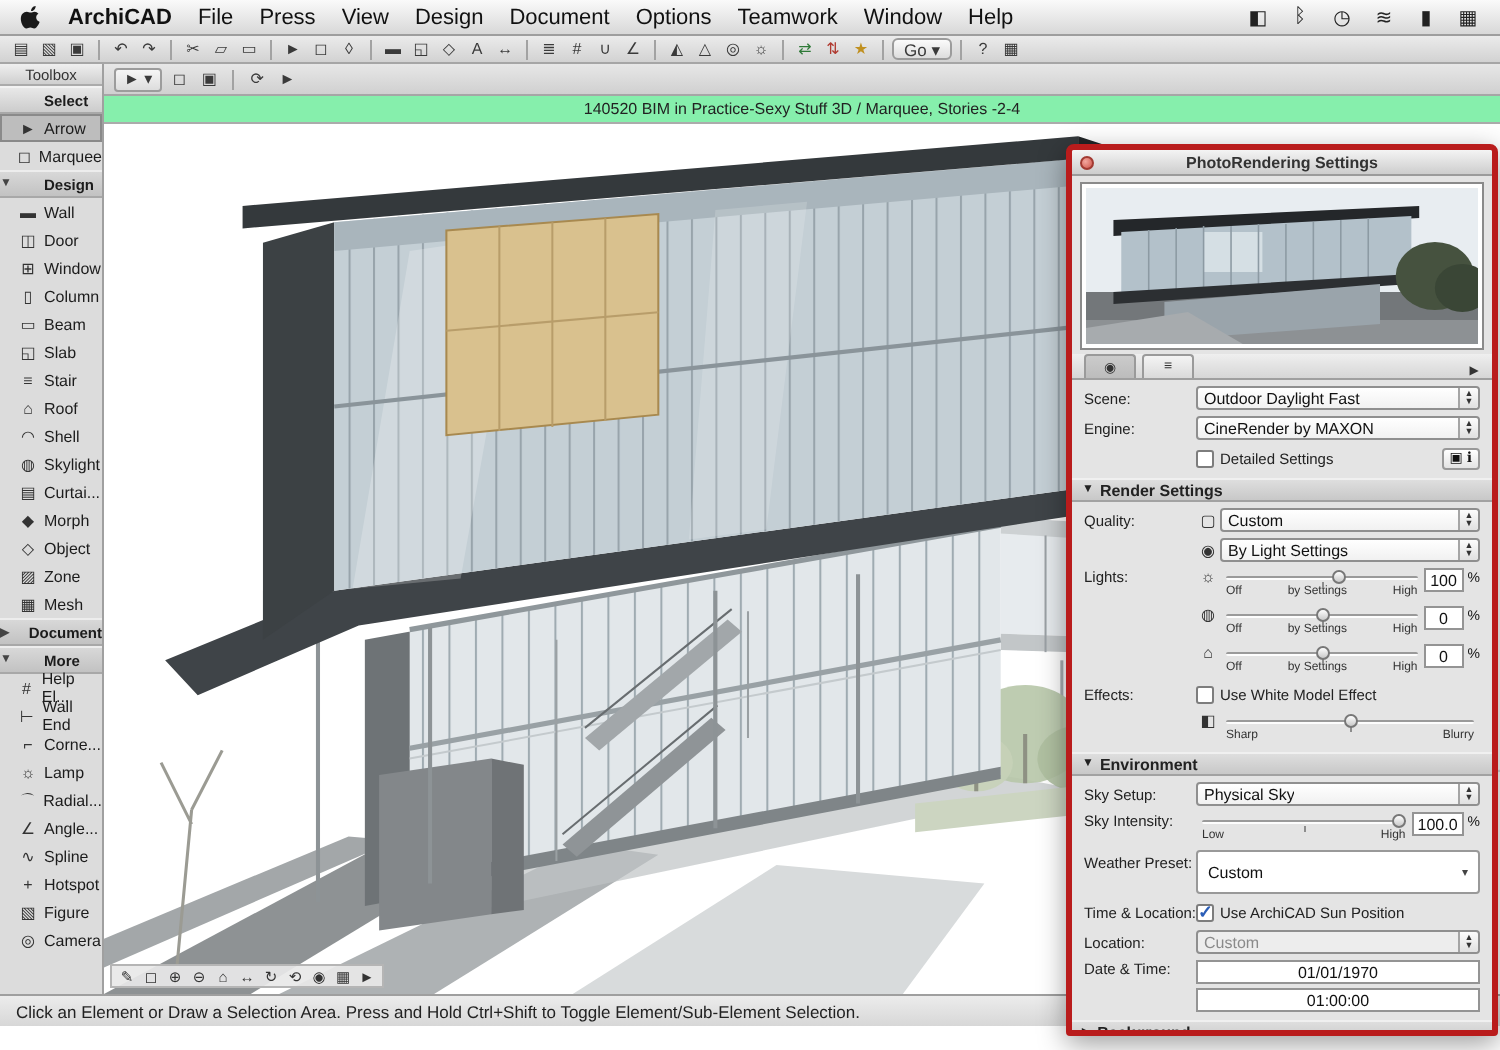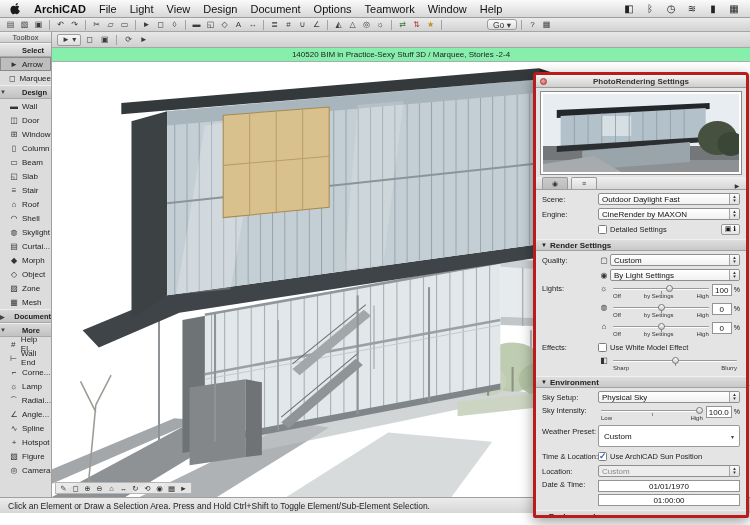--- a/index.html
+++ b/index.html
@@ -16,21 +16,21 @@
   .mb-right{margin-left:auto;display:flex;gap:9px;font-size:10px;color:#222;align-items:center;}
   .mb-ico{width:12px;text-align:center;}
 
   
   .toolbar1{height:14px;display:flex;align-items:center;padding:0 4px;gap:1px;
             background:linear-gradient(#ebebeb,#d2d2d2);border-bottom:1px solid #a6a6a6;}
   .ti{width:13px;height:12px;display:flex;align-items:center;justify-content:center;
       font-size:8px;color:#3a3a3a;}
   .ti.ti-sep{width:1px;height:10px;background:#a2a2a2;margin:0 3px;padding:0;}
   .ti.ti-text{width:auto;padding:0 5px;font-size:8.5px;height:11px;border:1px solid #9c9c9c;
-      border-radius:3px;background:linear-gradient(#fbfbfb,#ddd);margin-left:41px;}
+      border-radius:3px;background:linear-gradient(#fbfbfb,#ddd);}
   .ti.ti-wide{width:auto;padding:0 4px;border:1px solid #9c9c9c;border-radius:2px;height:12px;
       background:linear-gradient(#f6f6f6,#ddd);}
 
   
   .main-row{display:flex;height:465px;}
   .toolbox{width:52px;background:#dcdcdc;border-right:1px solid #a0a0a0;display:flex;flex-direction:column;}
   .tb-title{height:11px;background:linear-gradient(#efefef,#cfcfcf);border-bottom:1px solid #ababab;
             font-size:7.5px;color:#333;display:flex;align-items:center;justify-content:center;}
   .tb-list{flex:1;overflow:hidden;display:flex;flex-direction:column;}
   .tb-row{height:14px;flex:none;display:flex;align-items:center;padding:0 0;gap:3px;font-size:8px;color:#1c1c1c;}
@@ -127,21 +127,21 @@
   <div class="menubar">
     <span class="apple">
       <svg width="11" height="13" viewBox="-2 0 26 28">
         <path fill="#1a1a1a" d="M16.5 1c.1 1.5-.5 3-1.4 4.1-1 1.1-2.5 2-4 1.9-.2-1.5.5-3 1.4-4C13.4 1.9 15 1.1 16.5 1zM21 20.5c-.6 1.4-.9 2-1.7 3.2-1.1 1.7-2.7 3.8-4.6 3.8-1.7 0-2.2-1.1-4.5-1.1s-2.9 1.1-4.6 1.1c-1.9 0-3.4-1.9-4.5-3.6C-1.5 19.2-1.8 13.4.9 10.3 2.3 8.7 4.2 7.7 6 7.7c1.9 0 3.1 1.1 4.7 1.1 1.5 0 2.4-1.1 4.6-1.1 1.6 0 3.3.9 4.5 2.4-4 2.2-3.3 7.9 1.2 9.4z"></path>
       </svg>
     </span>
     <span class="menu-item app">ArchiCAD</span>
     <span class="menus" style="display:flex;gap:13px;">
 
     <span class="menu-item">File</span>
-        <span class="menu-item">Light</span>
+        <span class="menu-item">Press</span>
         <span class="menu-item">View</span>
         <span class="menu-item">Design</span>
         <span class="menu-item">Document</span>
         <span class="menu-item">Options</span>
         <span class="menu-item">Teamwork</span>
         <span class="menu-item">Window</span>
         <span class="menu-item">Help</span>
       </span>
     <span class="mb-right">
 

